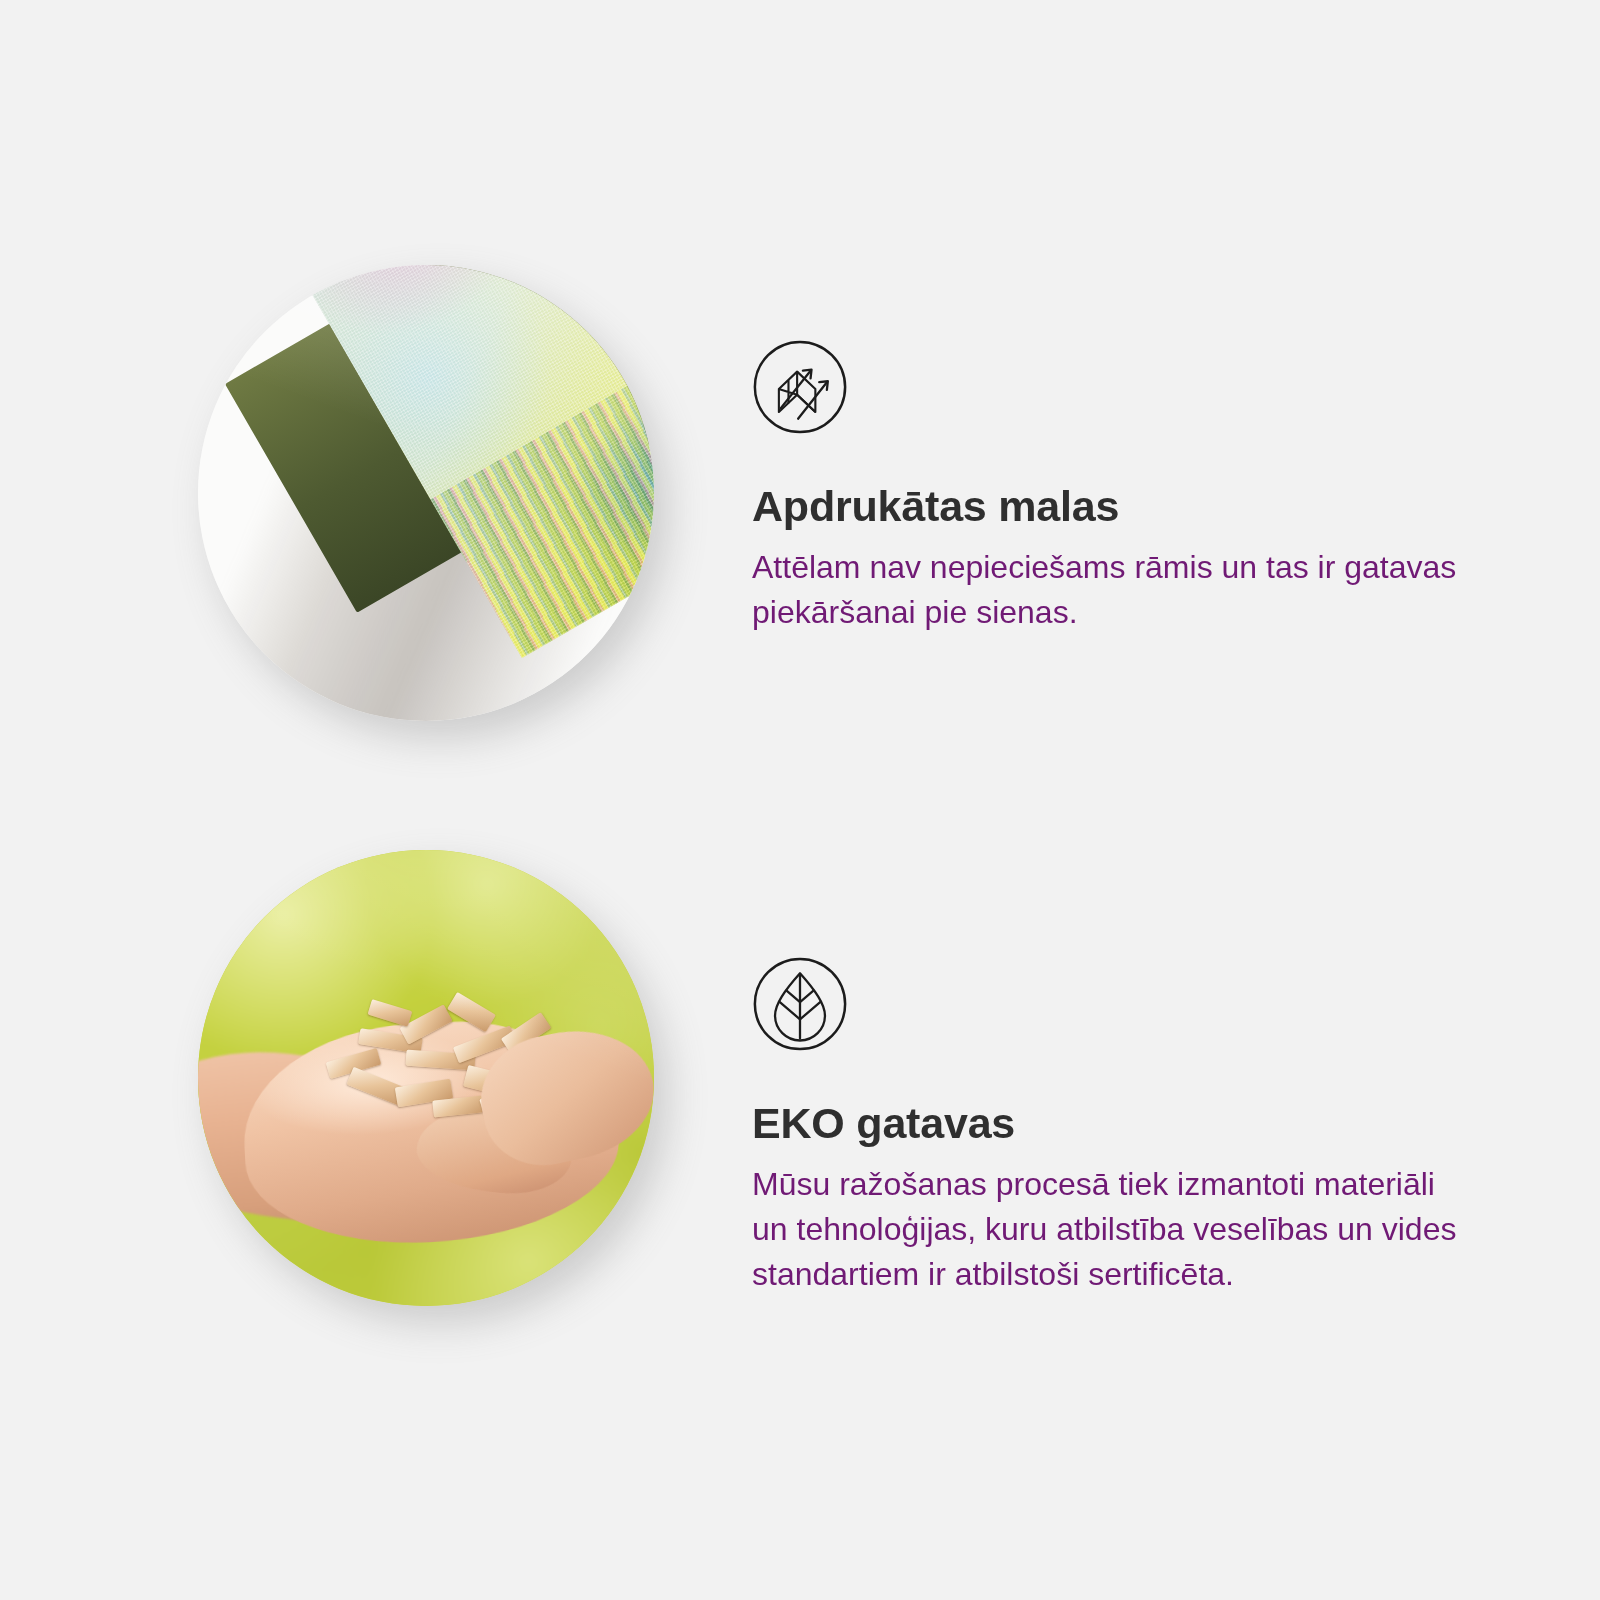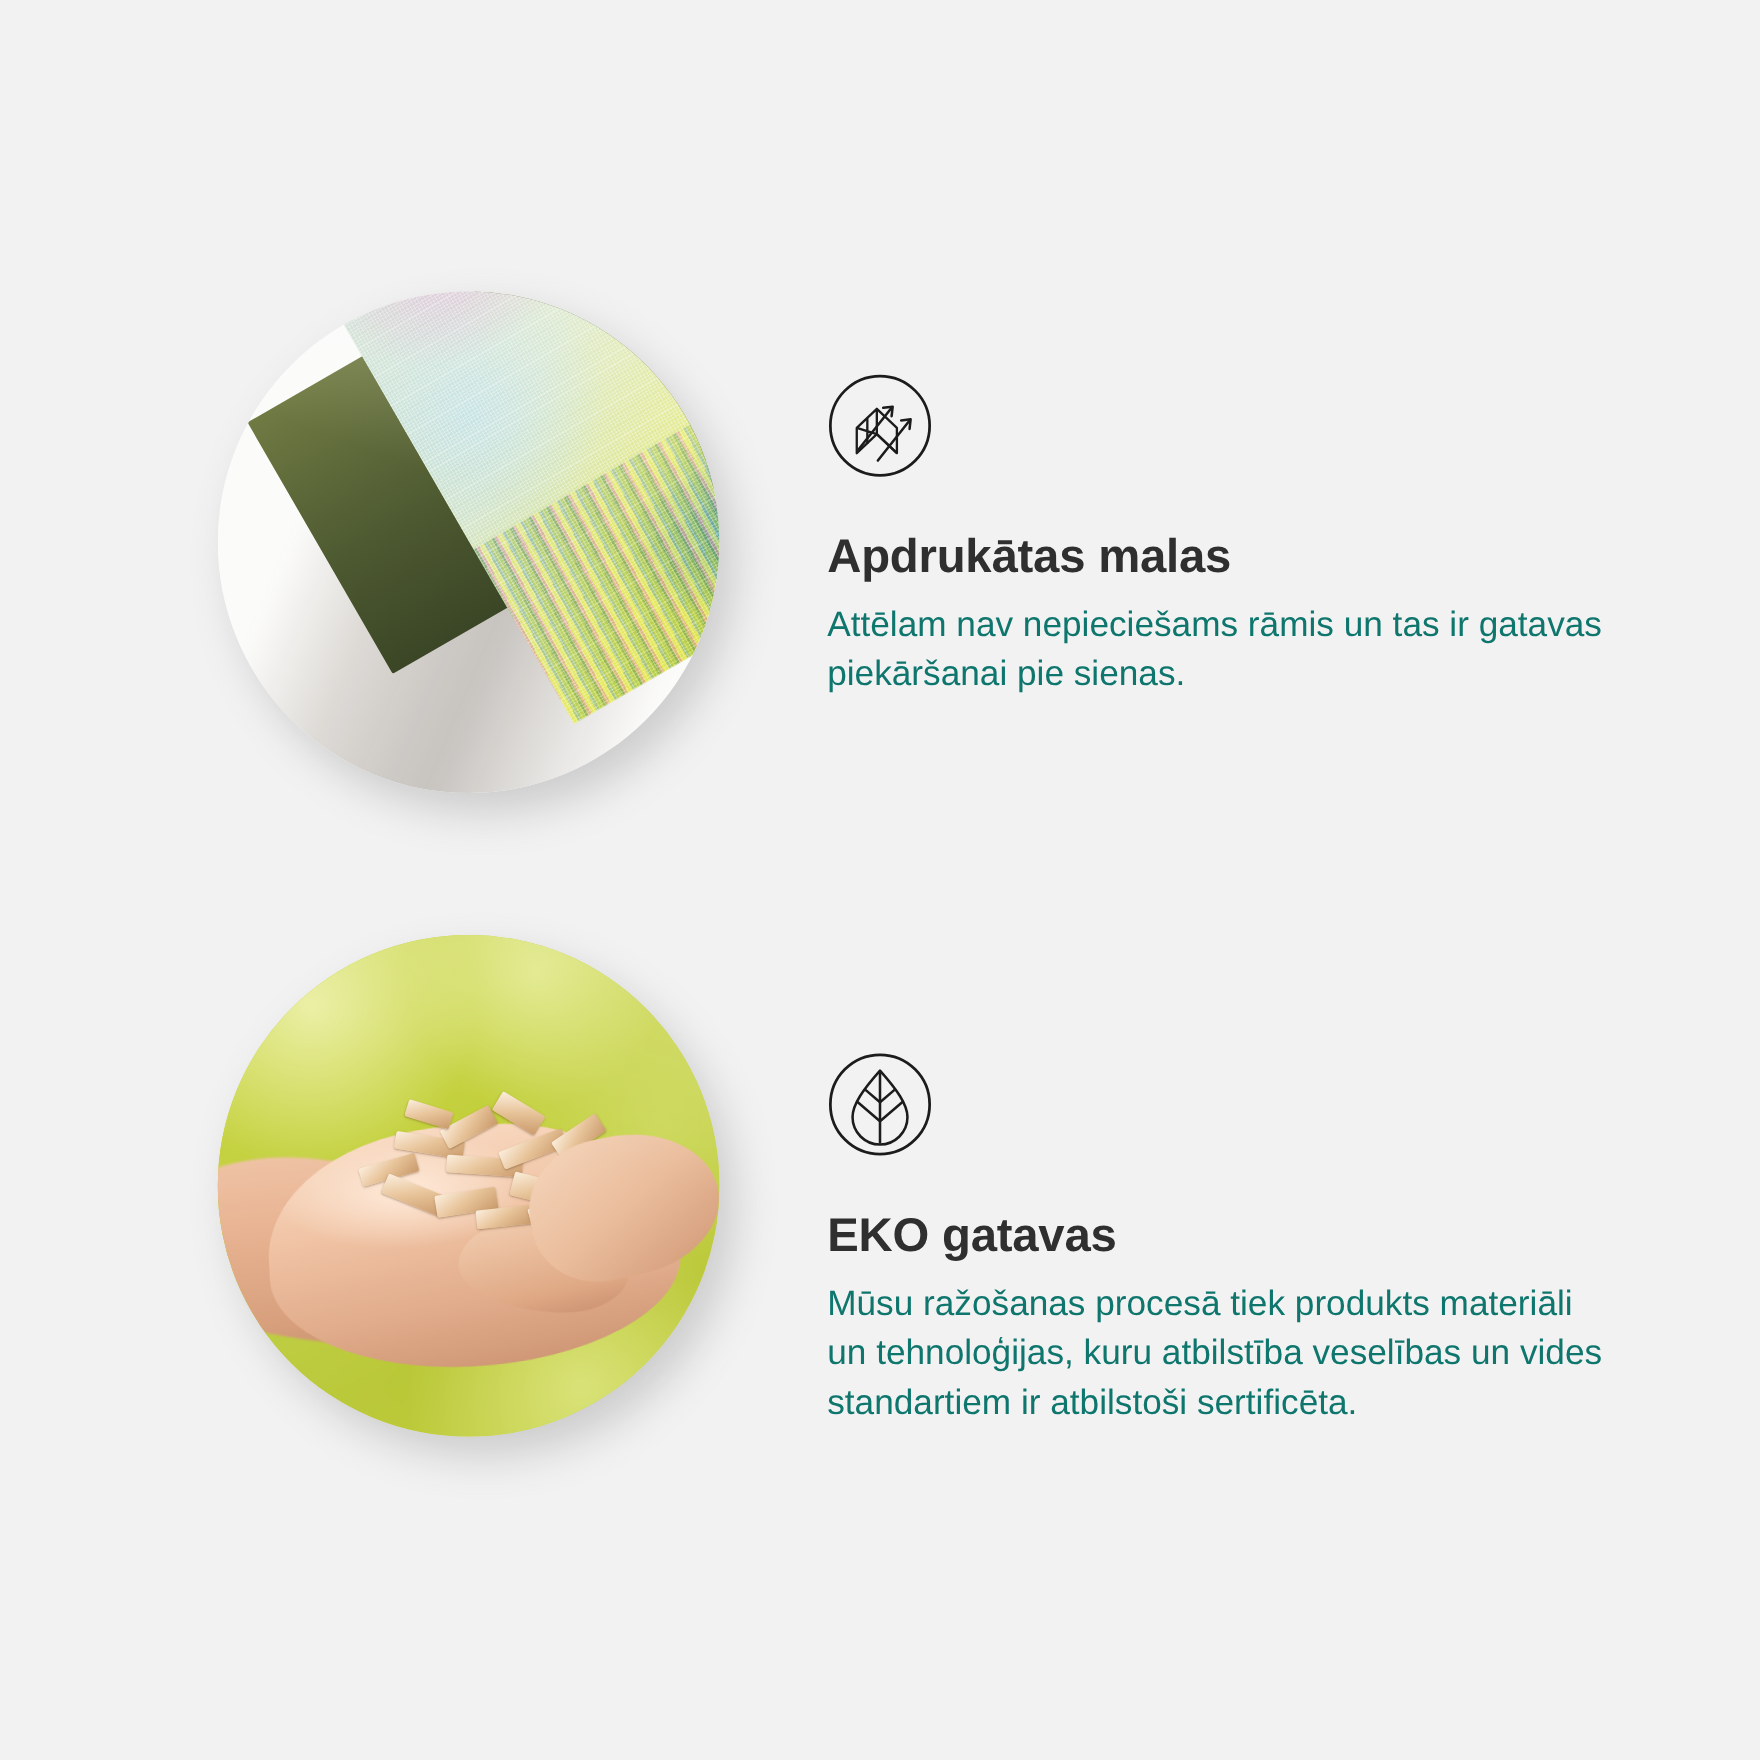--- a/index.html
+++ b/index.html
@@ -196,21 +196,21 @@
     font-size:43px;
     font-weight:700;
     color:#2f2f2f;
     letter-spacing:-0.2px;
     line-height:1.08;
     margin-bottom:16px;
   }
   .feature-body {
     font-size:32px;
     font-weight:400;
-    color:#0f766e;
+    color:#701a75;
     line-height:1.40;
     max-width:710px;
   }
 </style>
 </head>
 <body>
 
 <div class="page">
 
   <section class="feature" id="feature-printed-edges">
@@ -280,17 +280,17 @@
       <svg class="feature-icon" viewBox="0 0 100 100">
         <circle cx="50" cy="50" r="47" fill="none" stroke="#1c1c1c" stroke-width="2.6"></circle>
         <path d="M50 18 C66 36 76 50 76 62 A26 26 0 0 1 24 62 C24 50 34 36 50 18 Z" fill="none" stroke="#1c1c1c" stroke-width="2.4" stroke-linejoin="round"></path>
         <path d="M50 19 L50 86" fill="none" stroke="#1c1c1c" stroke-width="2.4" stroke-linecap="round"></path>
         <path d="M29 48 L50 66 L71 48" fill="none" stroke="#1c1c1c" stroke-width="2.4" stroke-linecap="round" stroke-linejoin="round"></path>
         <path d="M36 36 L50 48 L64 36" fill="none" stroke="#1c1c1c" stroke-width="2.4" stroke-linecap="round" stroke-linejoin="round"></path>
       </svg>
 
       <h2 class="feature-title">EKO gatavas</h2>
 
-      <p class="feature-body">Mūsu ražošanas procesā tiek produkts materiāli un tehnoloģijas, kuru atbilstība veselības un vides standartiem ir atbilstoši sertificēta.</p>
+      <p class="feature-body">Mūsu ražošanas procesā tiek izmantoti materiāli un tehnoloģijas, kuru atbilstība veselības un vides standartiem ir atbilstoši sertificēta.</p>
     </div>
   </section>
 
 </div>
 
 </body></html>

